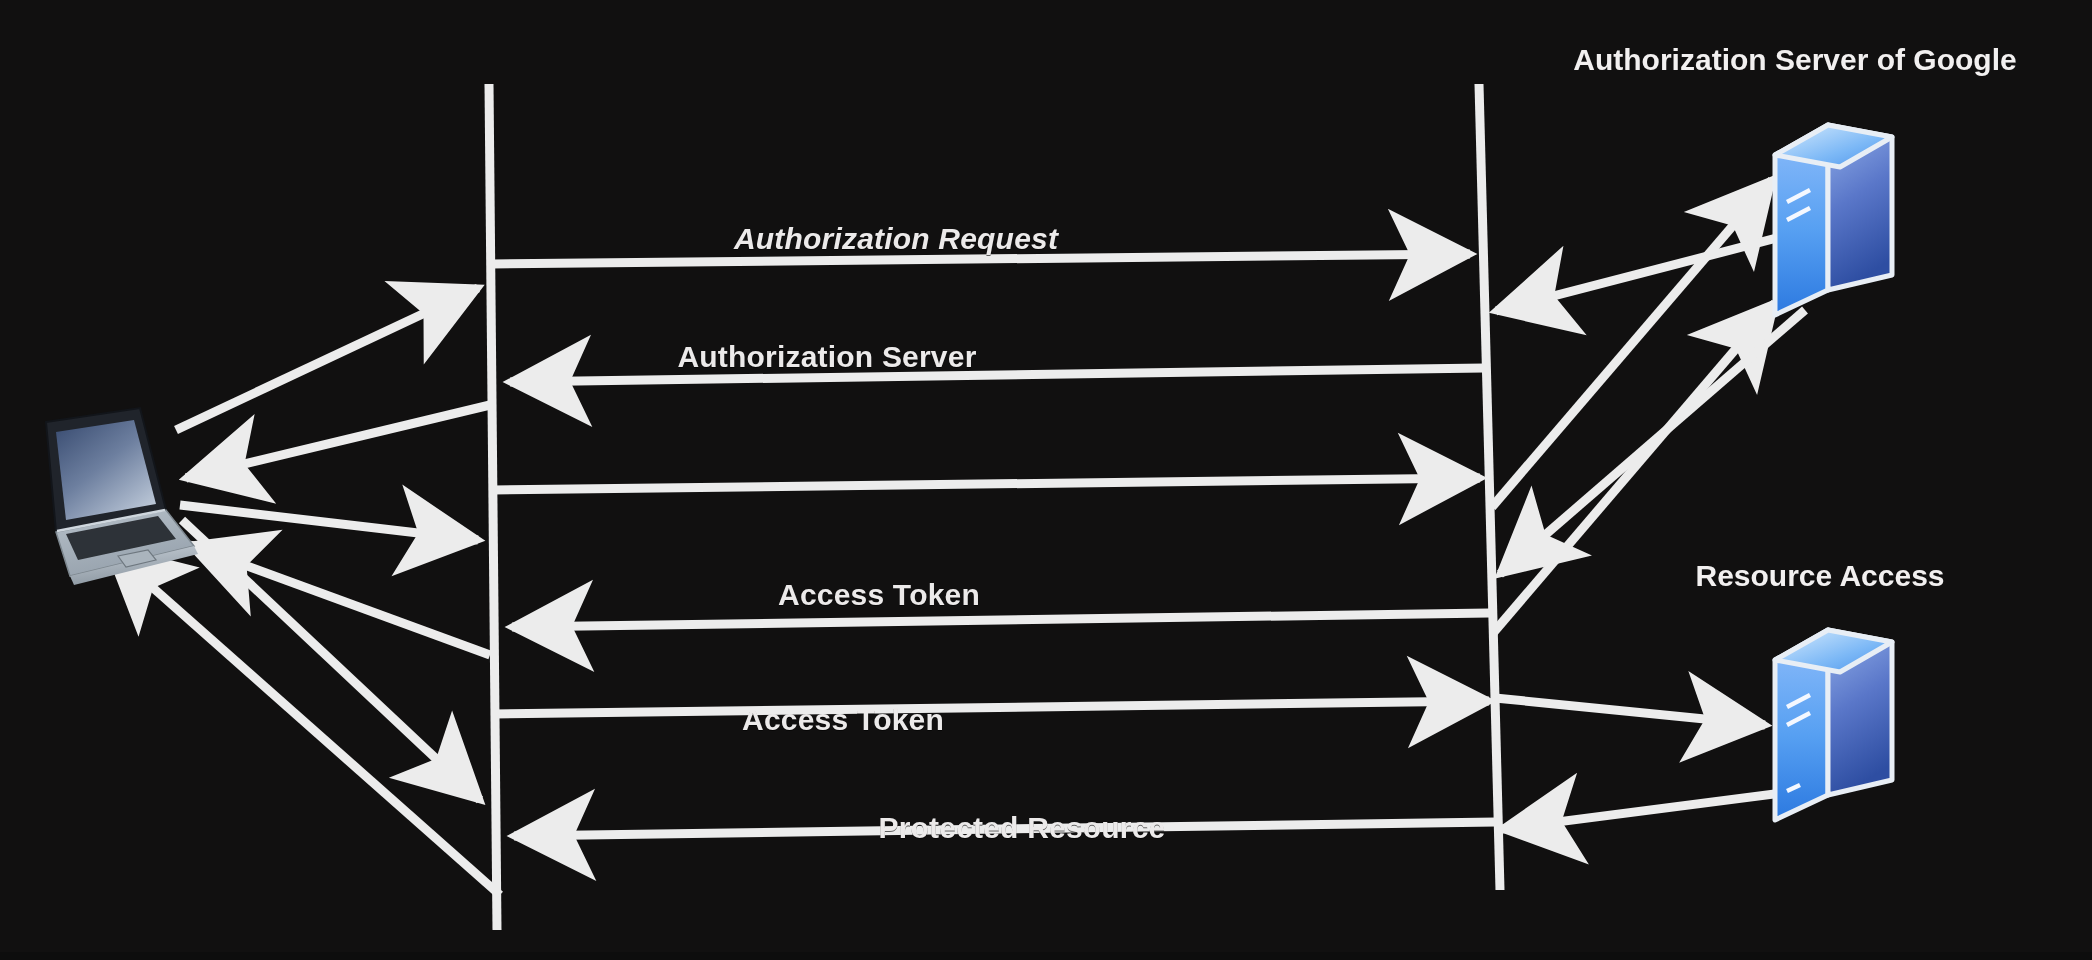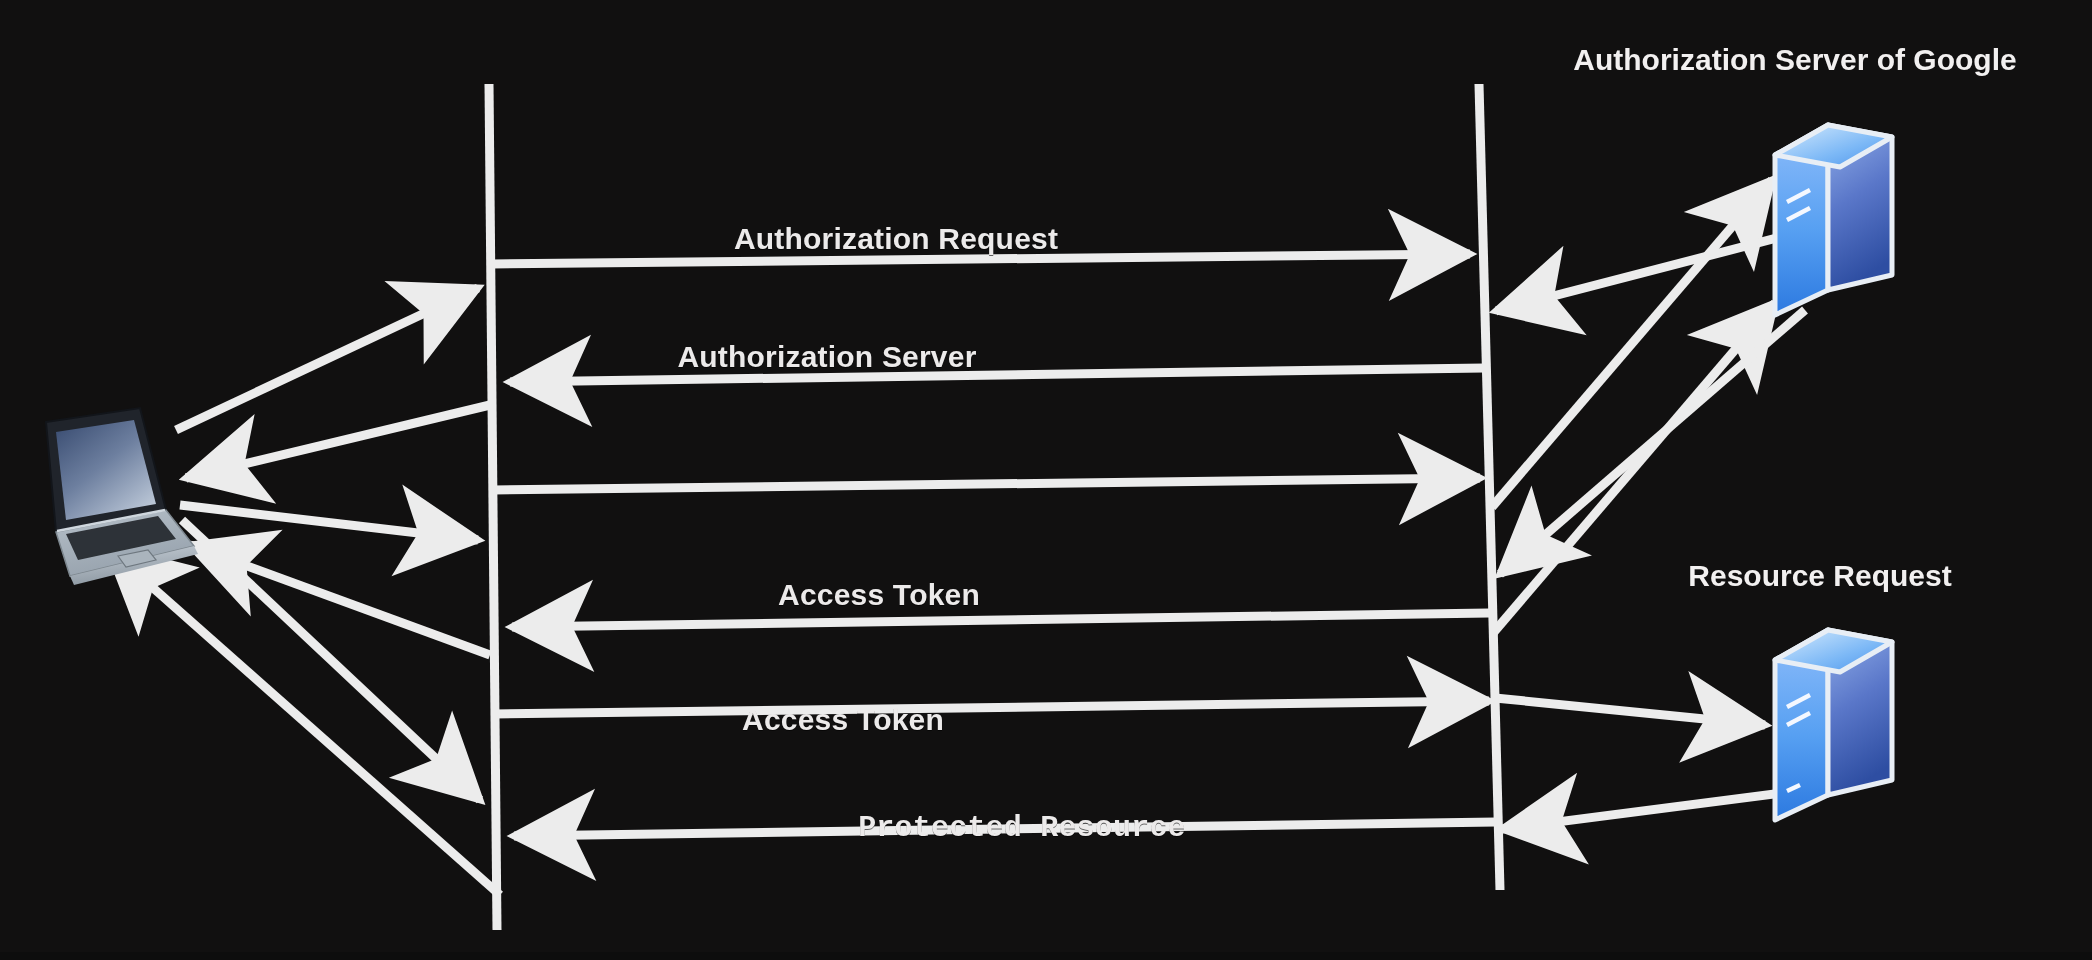--- a/index.html
+++ b/index.html
@@ -171,26 +171,26 @@
       <polygon points="58,134 150,116 168,139 70,160" fill="#23272d" opacity="0.92"></polygon>
 
       <polygon points="110,156 140,150 148,160 118,167" fill="#aab4bd" stroke="#6e777f" stroke-width="1.2"></polygon>
 
       <line x1="49" y1="131" x2="157" y2="110" stroke="#cfd7de" stroke-width="2.5"></line>
     </g>
   </svg>
 
   <div class="node-label" style="left:1795px; top:60px;">Authorization Server of Google</div>
 
-  <div class="node-label" style="left:1820px; top:576px;">Resource Request</div>
+  <div class="node-label" style="left:1820px; top:576px;">Resource Access</div>
 
-  <div class="msg-label" style="left:896px; top:239px;">Authorization Request</div>
+  <div class="msg-label" style="left:896px; top:239px;font-style:italic;">Authorization Request</div>
 
   <div class="msg-label" style="left:827px; top:357px;">Authorization Server</div>
 
 
   <div class="msg-label" style="left:879px; top:595px;">Access Token</div>
 
   <div class="msg-label" style="left:843px; top:720px;">Access Token</div>
 
-  <div class="msg-label" style="left:1022px; top:828px;font-family:Liberation Mono, monospace;">Protected Resource</div>
+  <div class="msg-label" style="left:1022px; top:828px;">Protected Resource</div>
 
 </div>
 
 </body></html>

